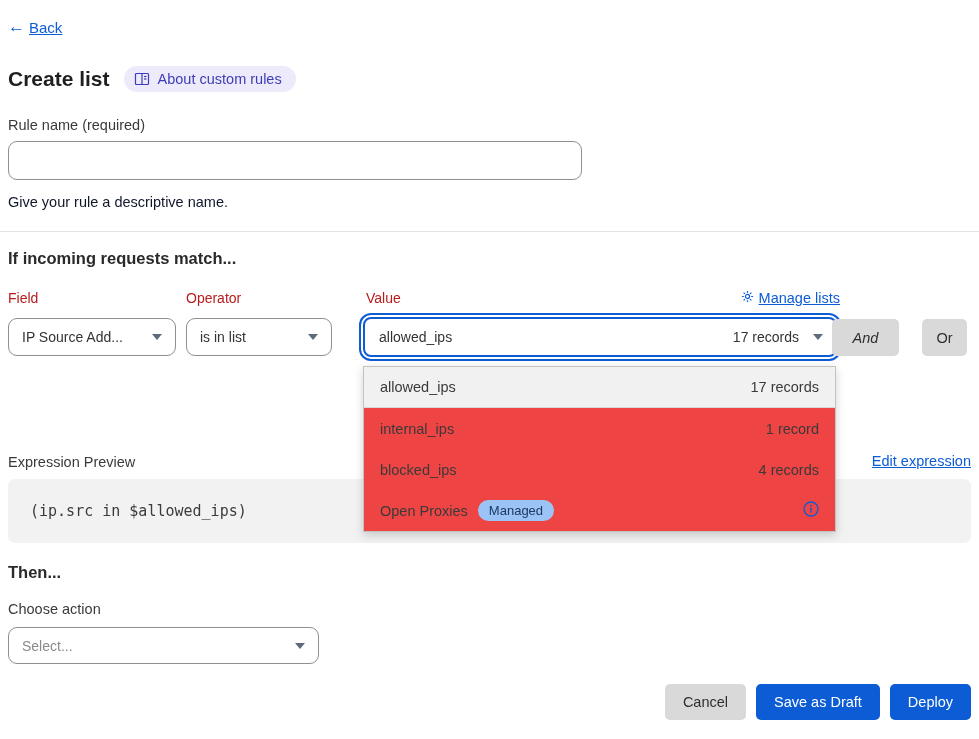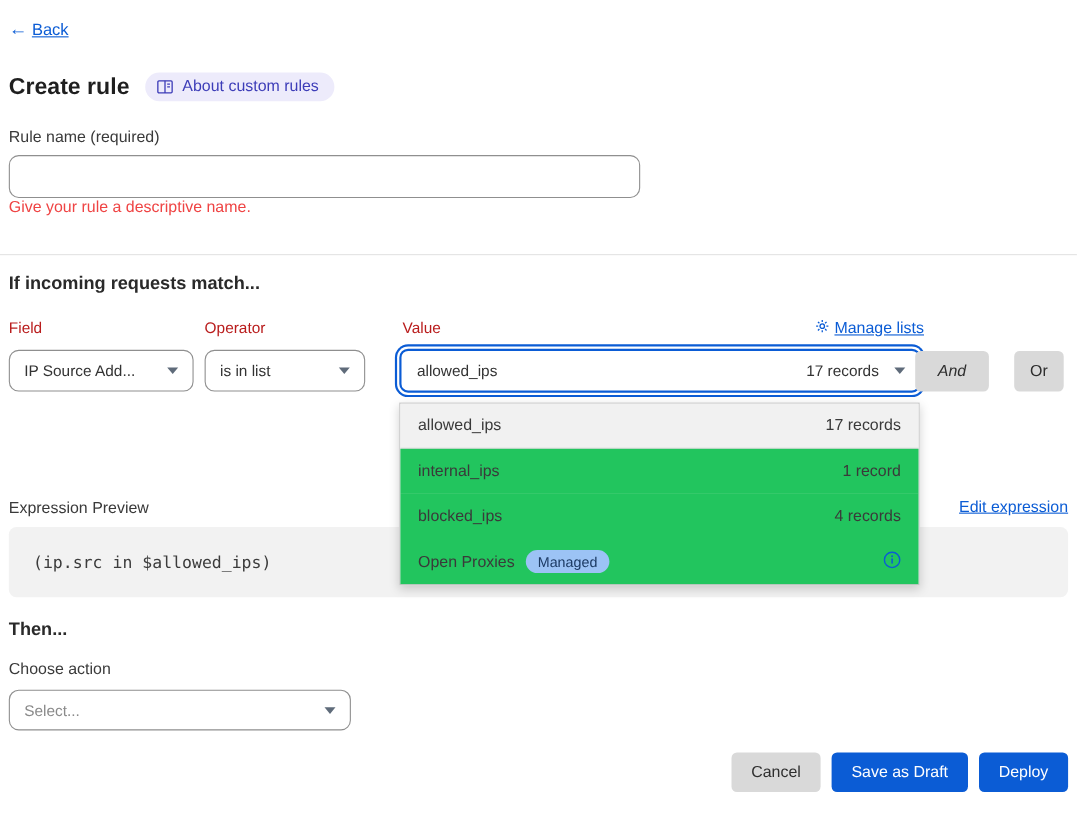--- a/index.html
+++ b/index.html
@@ -20,21 +20,21 @@
   .about-pill { display:inline-flex; align-items:center; gap:8px; background:#edebfb; color:#3d3db8;
                 border-radius:14px; padding:5px 14px 5px 10px; font-size:14.5px; cursor:pointer; }
   .about-pill svg { display:block; }
 
   
   .field-label { font-size:14.5px; color:#3a3a3a; }
   .rule-name-label { position:absolute; left:8px; top:117px; }
   .rule-name-input { position:absolute; left:8px; top:141px; width:574px; height:39px;
                      border:1px solid #8f8f8f; border-radius:9px; font-size:14px; padding:0 12px;
                      font-family:"Liberation Sans", sans-serif; }
-  .rule-helper { position:absolute; left:8px; top:181px; font-size:14.5px; color:#ef4444; }
+  .rule-helper { position:absolute; left:8px; top:194px; font-size:14.5px; color:#0f172a; }
 
   .divider { position:absolute; left:0; top:231px; width:979px; height:1px; background:#e3e3e3; }
 
   
   .match-heading { position:absolute; left:8px; top:249px; font-size:16.5px; font-weight:700; color:#2a2a2a; }
   .col-label { position:absolute; top:290px; font-size:14px; color:#b91c1c; }
   .lbl-field { left:8px; } .lbl-operator { left:186px; } .lbl-value { left:366px; }
   .manage-lists { position:absolute; top:290px; right:139px; font-size:14.5px; display:flex; align-items:center; gap:5px; }
 
   .select-box { position:absolute; top:318px; height:38px; background:#fff; border:1px solid #8f8f8f;
@@ -55,21 +55,21 @@
   .gray-btn { position:absolute; top:319px; height:37px; background:#d9d9d9; color:#2e2e2e;
               border:none; border-radius:5px; font-size:14.5px; font-family:"Liberation Sans", sans-serif;
               cursor:pointer; }
   .btn-and { left:832px; width:67px;font-style:italic; }
   .btn-or  { left:922px; width:45px; }
 
   
   .dropdown { position:absolute; left:363px; top:366px; width:473px; background:#fff;
               border:1px solid #c3c3c3; box-shadow:0 3px 9px rgba(0,0,0,.18); z-index:10; }
   .dd-row { height:41px; display:flex; align-items:center; justify-content:space-between;
-            padding:0 16px; font-size:14.5px; color:#3a3a3a; cursor:pointer; background:#22c55e; }
+            padding:0 16px; font-size:14.5px; color:#3a3a3a; cursor:pointer; background:#ef4444; }
   .dd-row.selected { background:#f1f1f1; border-bottom:1px solid #d8d8d8; }
   .dd-count { color:#3a3a3a; }
   .dd-left { display:flex; align-items:center; gap:10px; }
   .managed-badge { background:#9cc3f5; color:#1c3a63; font-size:13px; padding:3px 11px;
                    border-radius:11px; }
 
   
   .expr-label { position:absolute; left:8px; top:454px; font-size:14.5px; color:#3a3a3a; }
   .edit-expr { position:absolute; top:453px; right:8px; font-size:14.5px; }
   .expr-box { position:absolute; left:8px; top:479px; width:963px; height:64px; background:#f2f2f2;
@@ -97,21 +97,21 @@
 <body>
 
 <div class="page">
 
   <div class="back">
     <span class="arrow">←</span>
     <span class="link">Back</span>
   </div>
 
   <div class="title-row">
-    <h1 class="page-title">Create rule</h1>
+    <h1 class="page-title">Create list</h1>
     <span class="about-pill">
       <span>
         <svg width="16" height="14" viewBox="0 0 16 14" fill="none" stroke="#3d3db8" stroke-width="1.2">
           <rect x="1.5" y="1.5" width="13" height="11" rx="1"></rect>
           <line x1="8" y1="1.5" x2="8" y2="12.5"></line>
           <line x1="10" y1="4.5" x2="12.5" y2="4.5"></line>
           <line x1="10" y1="7" x2="12.5" y2="7"></line>
         </svg>
       </span>
       <span>About custom rules</span>

